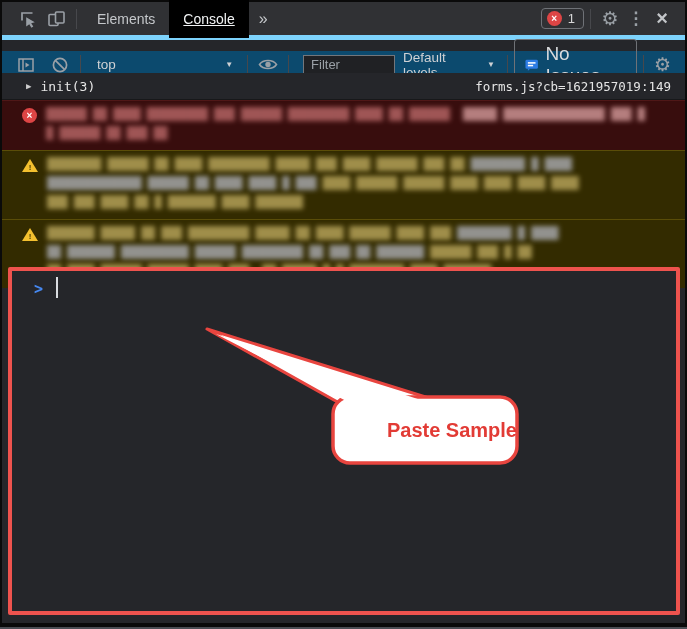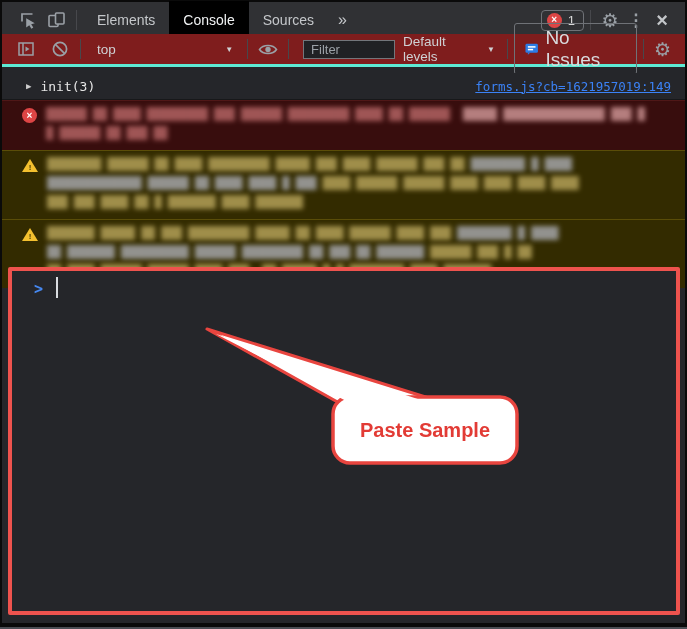--- a/index.html
+++ b/index.html
@@ -7,40 +7,40 @@
   .app{
     position:relative;width:687px;height:629px;background:#0a0a0a;overflow:hidden;
     font-family:"Liberation Sans",sans-serif;
   }
   .app::after{content:"";position:absolute;left:0;right:0;bottom:0;height:2px;background:#4b4e54;}
   .frame{position:absolute;left:2px;top:2px;right:2px;bottom:6px;background:#25262a;}
 
   
   .titlebar{
     position:absolute;left:2px;top:2px;right:2px;height:38px;background:#303134;
-    display:flex;align-items:center;padding:0 10px 0 12px;border-bottom:2px solid #7dd3fc;
+    display:flex;align-items:center;padding:0 10px 0 12px;border-bottom:5px solid #7dd3fc;
   }
   .icon-btn{width:28px;height:26px;display:flex;align-items:center;justify-content:center;color:#9aa0a6;flex:none;}
   .vdiv{width:1px;height:20px;background:#47484c;margin:0 6px;flex:none;}
   .tab{height:38px;line-height:38px;padding:0 14px;color:#c4c7ca;font-size:14px;white-space:nowrap;}
-  .tab.active{background:#000000;color:#f1f3f4;}
+  .tab.active{background:#000000;color:#f1f3f4;text-decoration:underline;}
   .more-tabs{color:#c4c7ca;font-size:16px;padding:0 10px;}
   .badge-error{
     margin-left:auto;display:flex;align-items:center;gap:6px;border:1px solid #6f7277;
     border-radius:4px;padding:2px 8px 2px 5px;color:#d8d8d8;font-size:13px;
   }
   .err-circle{width:15px;height:15px;border-radius:50%;background:#dd4545;color:#fff;
     font-size:10px;font-weight:bold;display:flex;align-items:center;justify-content:center;line-height:1;}
   .glyph-btn{color:#9aa0a6;font-size:19px;width:26px;text-align:center;}
   .close-btn{color:#c3c6c9;font-size:20px;width:26px;text-align:center;font-weight:bold;}
 
   
   .toolbar{
-    position:absolute;left:2px;top:34px;right:2px;height:33px;background:#7f1d1d;
-    display:flex;align-items:center;padding:0 10px;border-bottom:3px solid #5eead4;
+    position:absolute;left:2px;top:51px;right:2px;height:33px;background:#0c4a6e;
+    display:flex;align-items:center;padding:0 10px;border-bottom:6px solid #5eead4;
   }
   .context-select{width:160px;display:flex;align-items:center;justify-content:space-between;
     color:#cfd1d4;font-size:13.5px;padding:0 8px 0 10px;}
   .dd-arrow{font-size:8px;color:#cfd1d4;}
   .filter-input{
     width:92px;height:19px;background:#202124;border:1px solid #73767b;color:#e8eaed;
     font-size:13px;padding:0 7px;margin-left:8px;font-family:"Liberation Sans",sans-serif;outline:none;
   }
   .filter-input::placeholder{color:#9aa0a6;}
   .levels-select{margin-left:2px;display:flex;align-items:center;gap:7px;color:#cfd1d4;font-size:13.5px;padding:0 6px;}
@@ -48,21 +48,21 @@
     padding:3px 10px;color:#d8dadd;font-size:19px;}
   .spacer{flex:1;}
 
   
   .log{position:absolute;left:2px;right:2px;top:73px;}
   .row-init{
     height:27px;display:flex;align-items:center;padding:0 14px 0 24px;background:#25262a;
     font-family:"DejaVu Sans Mono",monospace;font-size:13px;color:#e6e6e6;border-bottom:1px solid #17181a;
   }
   .expander{color:#cdcdcd;font-size:9px;margin-right:9px;}
-  .src-link{margin-left:auto;text-decoration:underline;color:#3b82f6;font-size:12.5px;}
+  .src-link{margin-left:auto;color:#e5e5e5;font-size:12.5px;}
   .log-row{display:flex;padding:6px 10px 5px 20px;}
   .log-row.error{background:#380d0d;border-top:1px solid #4f1717;min-height:39px;}
   .log-row.warning{background:#332b00;border-top:1px solid #5a4d08;}
   .msg-icon{flex:none;width:16px;height:16px;margin-right:9px;margin-top:1px;position:relative;}
   .msg-icon.error{width:15px;height:15px;border-radius:50%;background:#dd4545;color:#fff;
     font-size:10px;font-weight:bold;display:flex;align-items:center;justify-content:center;line-height:1;}
   .msg-icon.warning::before{content:"";position:absolute;left:0;top:1px;width:0;height:0;
     border-left:8px solid transparent;border-right:8px solid transparent;border-bottom:13px solid #f3c02f;}
   .msg-icon.warning b{position:absolute;left:0;right:0;top:5px;text-align:center;font-size:8px;
     color:#473a00;z-index:1;font-weight:bold;}
@@ -76,21 +76,21 @@
     position:absolute;left:8px;top:267px;width:672px;height:348px;background:#25262a;
     border:4px solid #ee534e;border-radius:2px;display:flex;align-items:flex-start;padding:8px 0 0 22px;
   }
   .prompt-chevron{color:#4688f1;font-family:"DejaVu Sans Mono",monospace;font-weight:bold;font-size:15px;line-height:20px;}
   .text-cursor{width:2px;height:21px;background:#d9dce0;margin-left:13px;margin-top:-2px;}
 
   
   .callout-svg{position:absolute;left:0;top:0;width:687px;height:629px;pointer-events:none;}
   .callout-text{
     position:absolute;left:333px;top:397px;width:184px;height:66px;
-    display:flex;flex-direction:column;align-items:center;justify-content:center;
+    display:flex;flex-direction:column;align-items:flex-end;justify-content:center;
     color:#e23b35;font-size:20px;font-weight:bold;line-height:26px;pointer-events:none;
   }
 </style>
 </head>
 <body>
 
 <div class="app">
   <div class="frame"></div>
 
   <div class="titlebar">
@@ -102,21 +102,20 @@
     </span>
     <span class="icon-btn">
       <svg width="19" height="18" viewBox="0 0 19 18">
         <rect x="2" y="4.5" width="9" height="11" rx="1" fill="none" stroke="#9aa0a6" stroke-width="1.6"></rect>
         <rect x="8.5" y="2" width="8.5" height="11" rx="1" fill="#303134" stroke="#9aa0a6" stroke-width="1.6"></rect>
       </svg>
     </span>
     <span class="vdiv"></span>
     <span class="tab">Elements</span>
     <span class="tab active">Console</span>
-    <span class="tab">Sources</span>
     <span class="more-tabs">»</span>
 
     <span class="badge-error">
       <span class="err-circle">×</span>
       <span>1</span>
     </span>
     <span class="vdiv"></span>
     <span class="glyph-btn">⚙</span>
     <span class="glyph-btn" style="font-size:17px;font-weight:bold;">⋮</span>
     <span class="close-btn">×</span>

